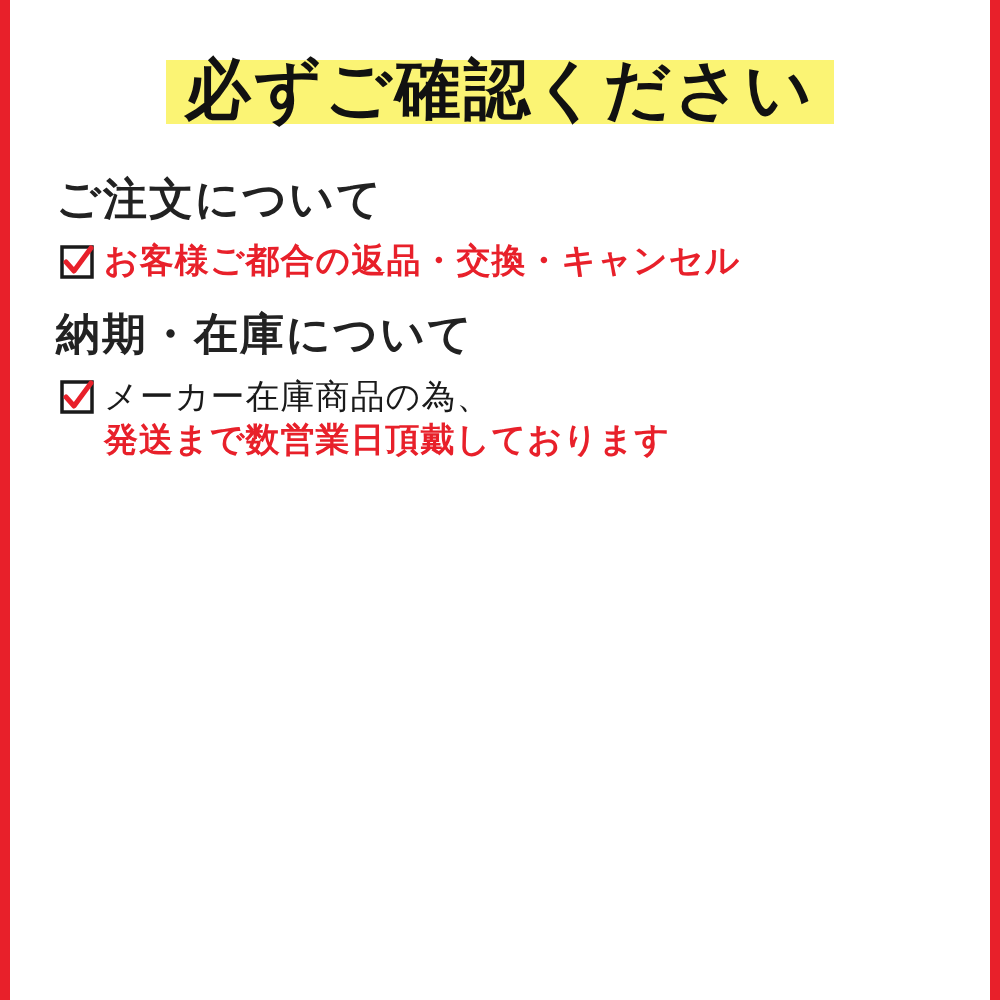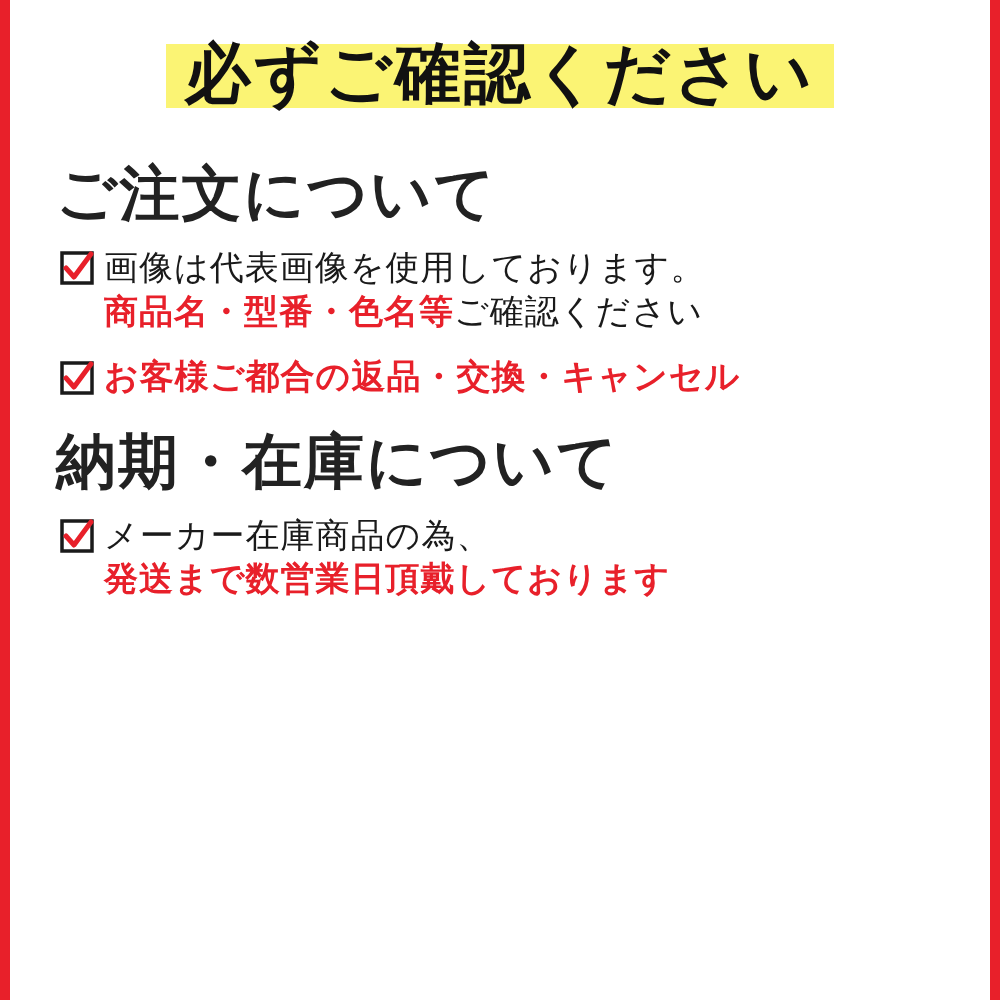--- a/index.html
+++ b/index.html
@@ -26,21 +26,21 @@
   }
   .edge-rail.left  { left: 0; }
   .edge-rail.right { right: 0; }
 
   .page {
     position: absolute;
     left: 10px;
     right: 10px;
     top: 0;
     bottom: 0;
-    padding: 0 28px;
+    padding: 16px 28px;
     box-sizing: border-box;
   }
 
   
   .title-wrap {
     position: relative;
     height: 148px;
     display: flex;
     align-items: center;
     justify-content: center;
@@ -59,21 +59,21 @@
     z-index: 1;
     font-size: 66px;
     font-weight: 700;
     letter-spacing: 3px;
     color: #111111;
     white-space: nowrap;
   }
 
   
   .section-heading {
-    font-size: 60px;
+    font-size: 44px;
     font-weight: 700;
     color: #222222;
     letter-spacing: 2px;
     margin: 6px 0 10px 18px;
   }
   .section-heading.second {
     margin-top: 16px;
   }
 
   
@@ -124,32 +124,20 @@
 
 <div class="page">
 
   <div class="title-wrap">
     <div class="title-band"></div>
     <div class="title-text">必ずご確認ください</div>
   </div>
 
   <div class="section-heading">ご注文について</div>
 
-  <div class="item">
-    <span class="checkbox">
-      <svg width="34" height="34" viewBox="0 0 34 34" aria-hidden="true">
-        <rect x="2" y="2" width="30" height="30" fill="#ffffff" stroke="#1a1a1a" stroke-width="3.5"></rect>
-        <path d="M6 17 L14 26 L31 3" fill="none" stroke="#e8202a" stroke-width="5" stroke-linecap="round" stroke-linejoin="round"></path>
-      </svg>
-    </span>
-    <span class="lines">
-      <div class="line black">画像は代表画像を使用しております。</div>
-      <div class="line"><span class="seg-red">商品名・型番・色名等</span><span class="seg-black">ご確認ください</span></div>
-    </span>
-  </div>
 
   <div class="item">
     <span class="checkbox">
       <svg width="34" height="34" viewBox="0 0 34 34" aria-hidden="true">
         <rect x="2" y="2" width="30" height="30" fill="#ffffff" stroke="#1a1a1a" stroke-width="3.5"></rect>
         <path d="M6 17 L14 26 L31 3" fill="none" stroke="#e8202a" stroke-width="5" stroke-linecap="round" stroke-linejoin="round"></path>
       </svg>
     </span>
     <span class="lines">
       <div class="line red">お客様ご都合の返品・交換・キャンセル</div>

